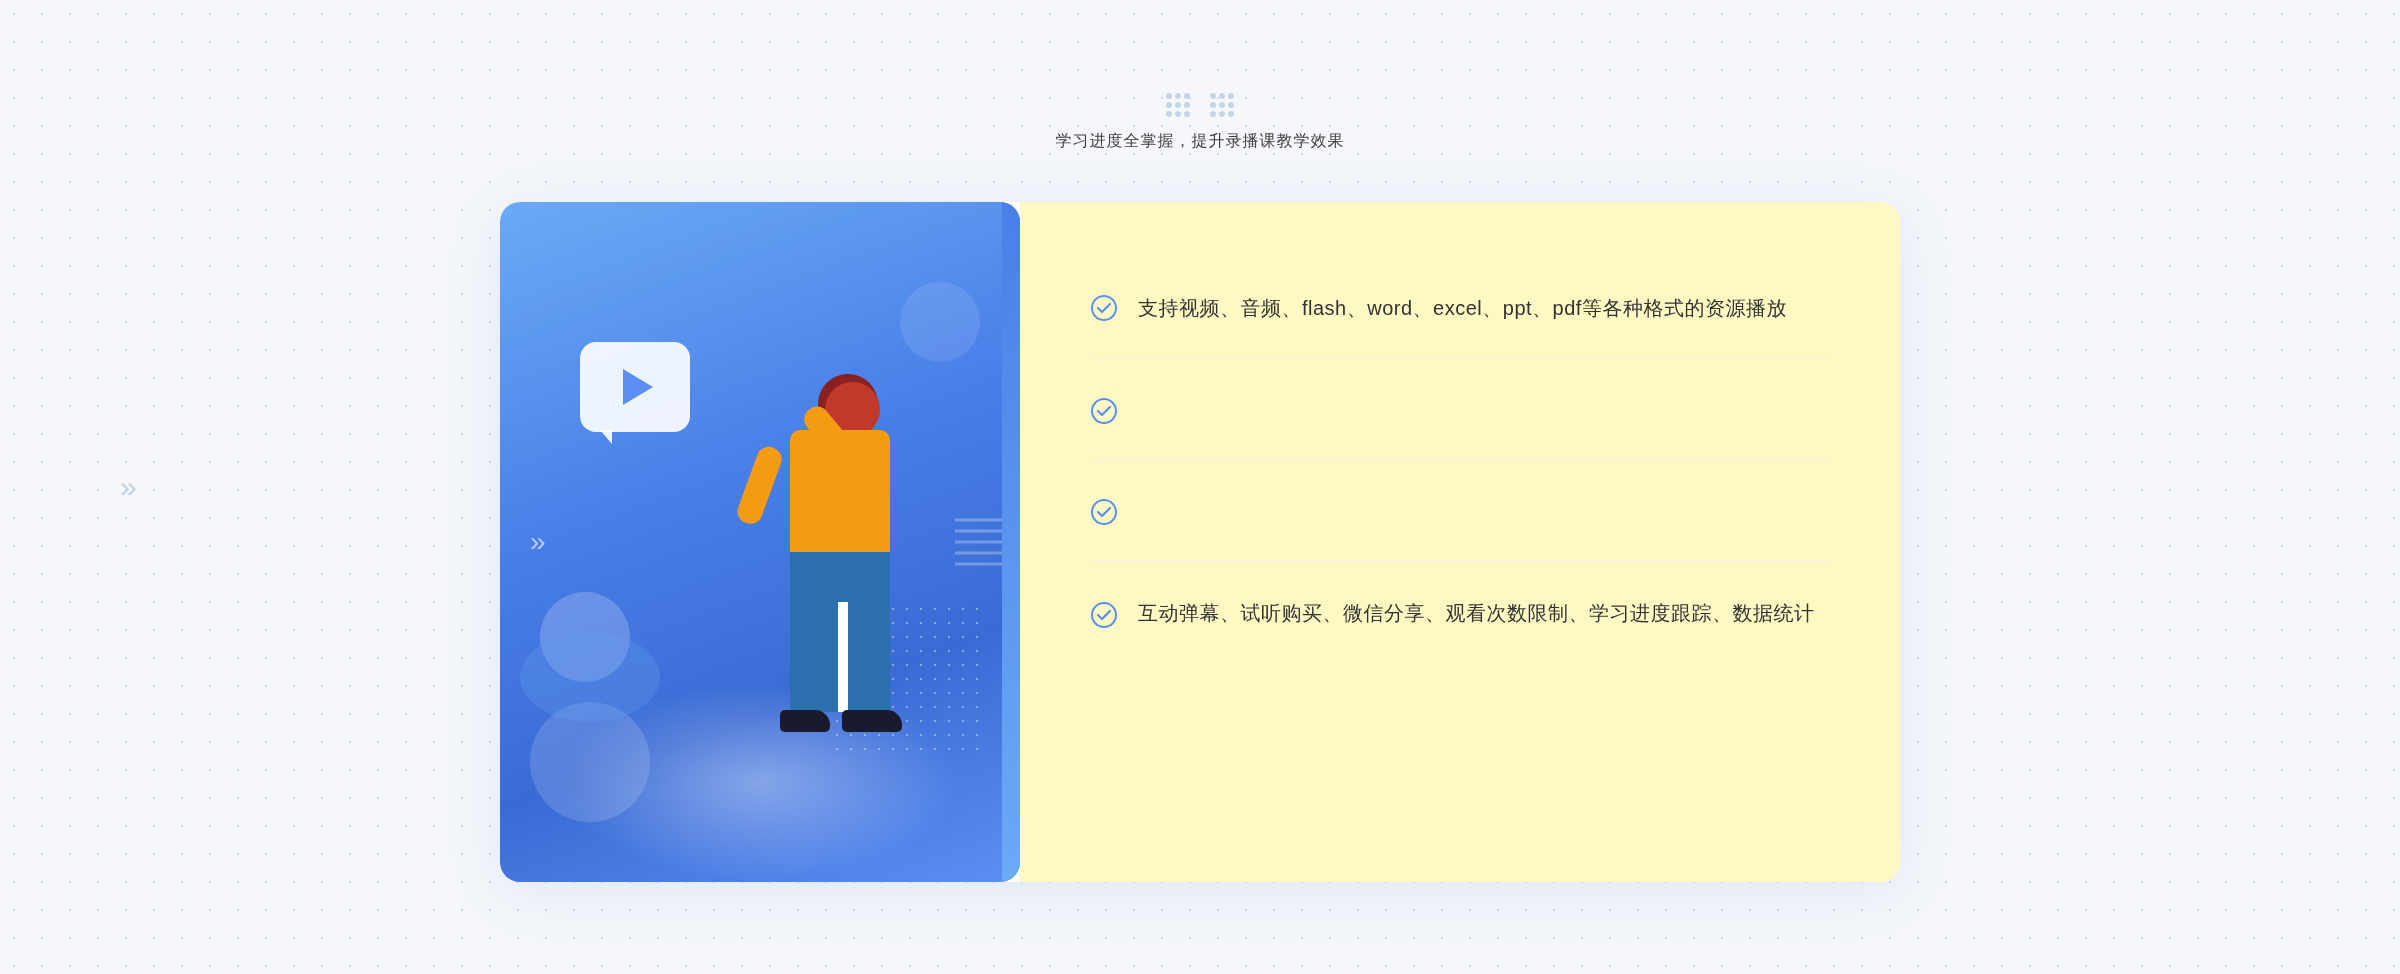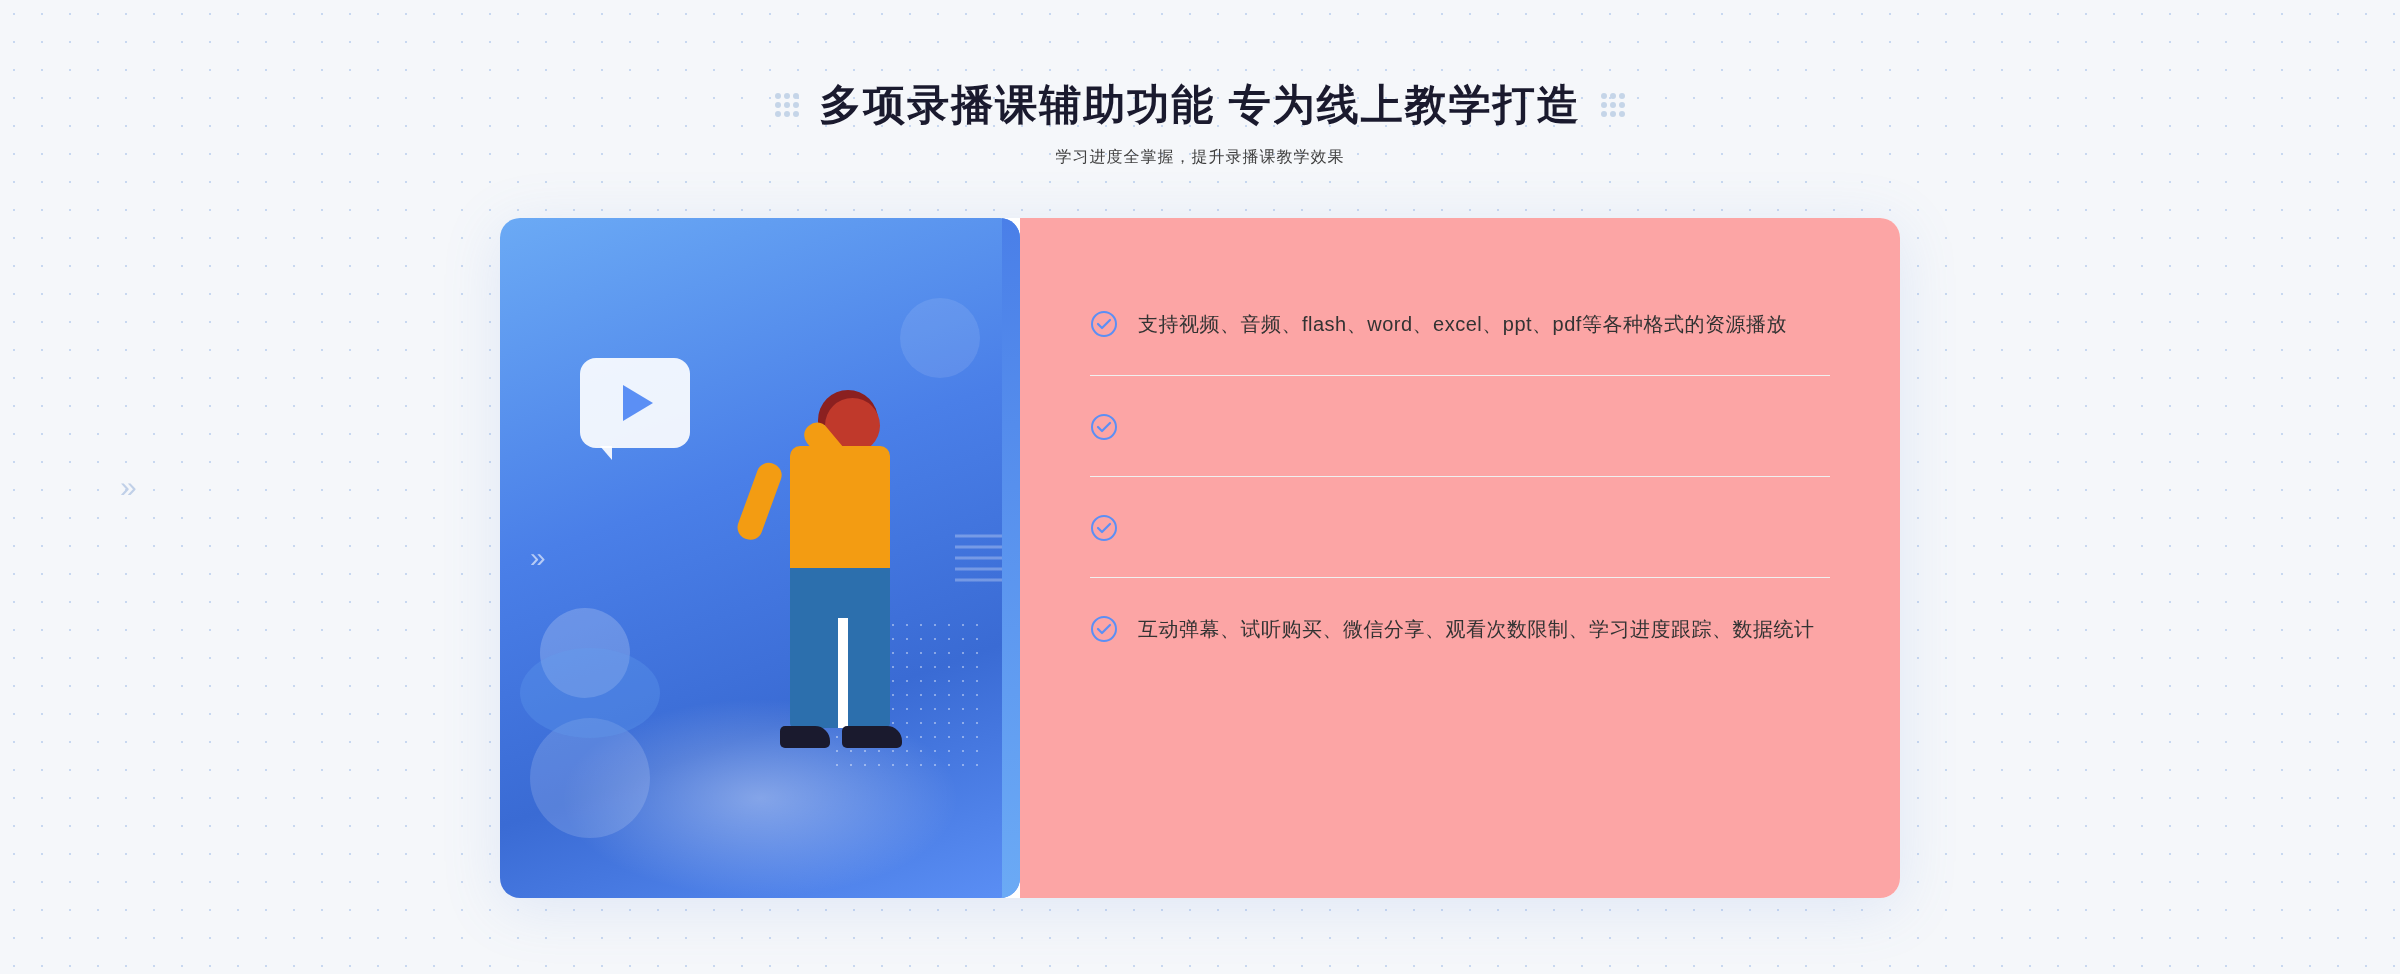--- a/index.html
+++ b/index.html
@@ -347,41 +347,42 @@
 
     .stripe-line {
       width: 50px;
       height: 3px;
       background: rgba(255,255,255,0.7);
     }
 
     .right-panel {
       flex: 1;
       padding: 55px 70px;
-      background: #fca5a5;
+      background: #fef9c3;
       border-radius: 0 20px 20px 0;
     }
 
     .feature-list {
       list-style: none;
       display: flex;
       flex-direction: column;
       gap: 0;
     }
 
     .feature-item {
       display: flex;
       align-items: flex-start;
       gap: 20px;
       padding: 35px 0;
       border-bottom: 1px solid #f0f0f0;
     }
 
     .feature-item:last-child {
       border-bottom: none;
+      align-items: flex-end;
     }
 
     .check-icon {
       width: 28px;
       height: 28px;
       flex-shrink: 0;
       margin-top: 2px;
     }
 
     .check-icon svg {
@@ -423,21 +424,20 @@
             <span></span>
             <span></span>
           <span></span>
             <span></span>
             <span></span>
           <span></span>
             <span></span>
             <span></span>
         </div>
       </div>
-      <h1 class="main-title">多项录播课辅助功能 专为线上教学打造</h1>
       <div class="title-dots">
         <div class="dot-grid">
           <span></span>
             <span></span>
             <span></span>
           <span></span>
             <span></span>
             <span></span>
           <span></span>
             <span></span>

